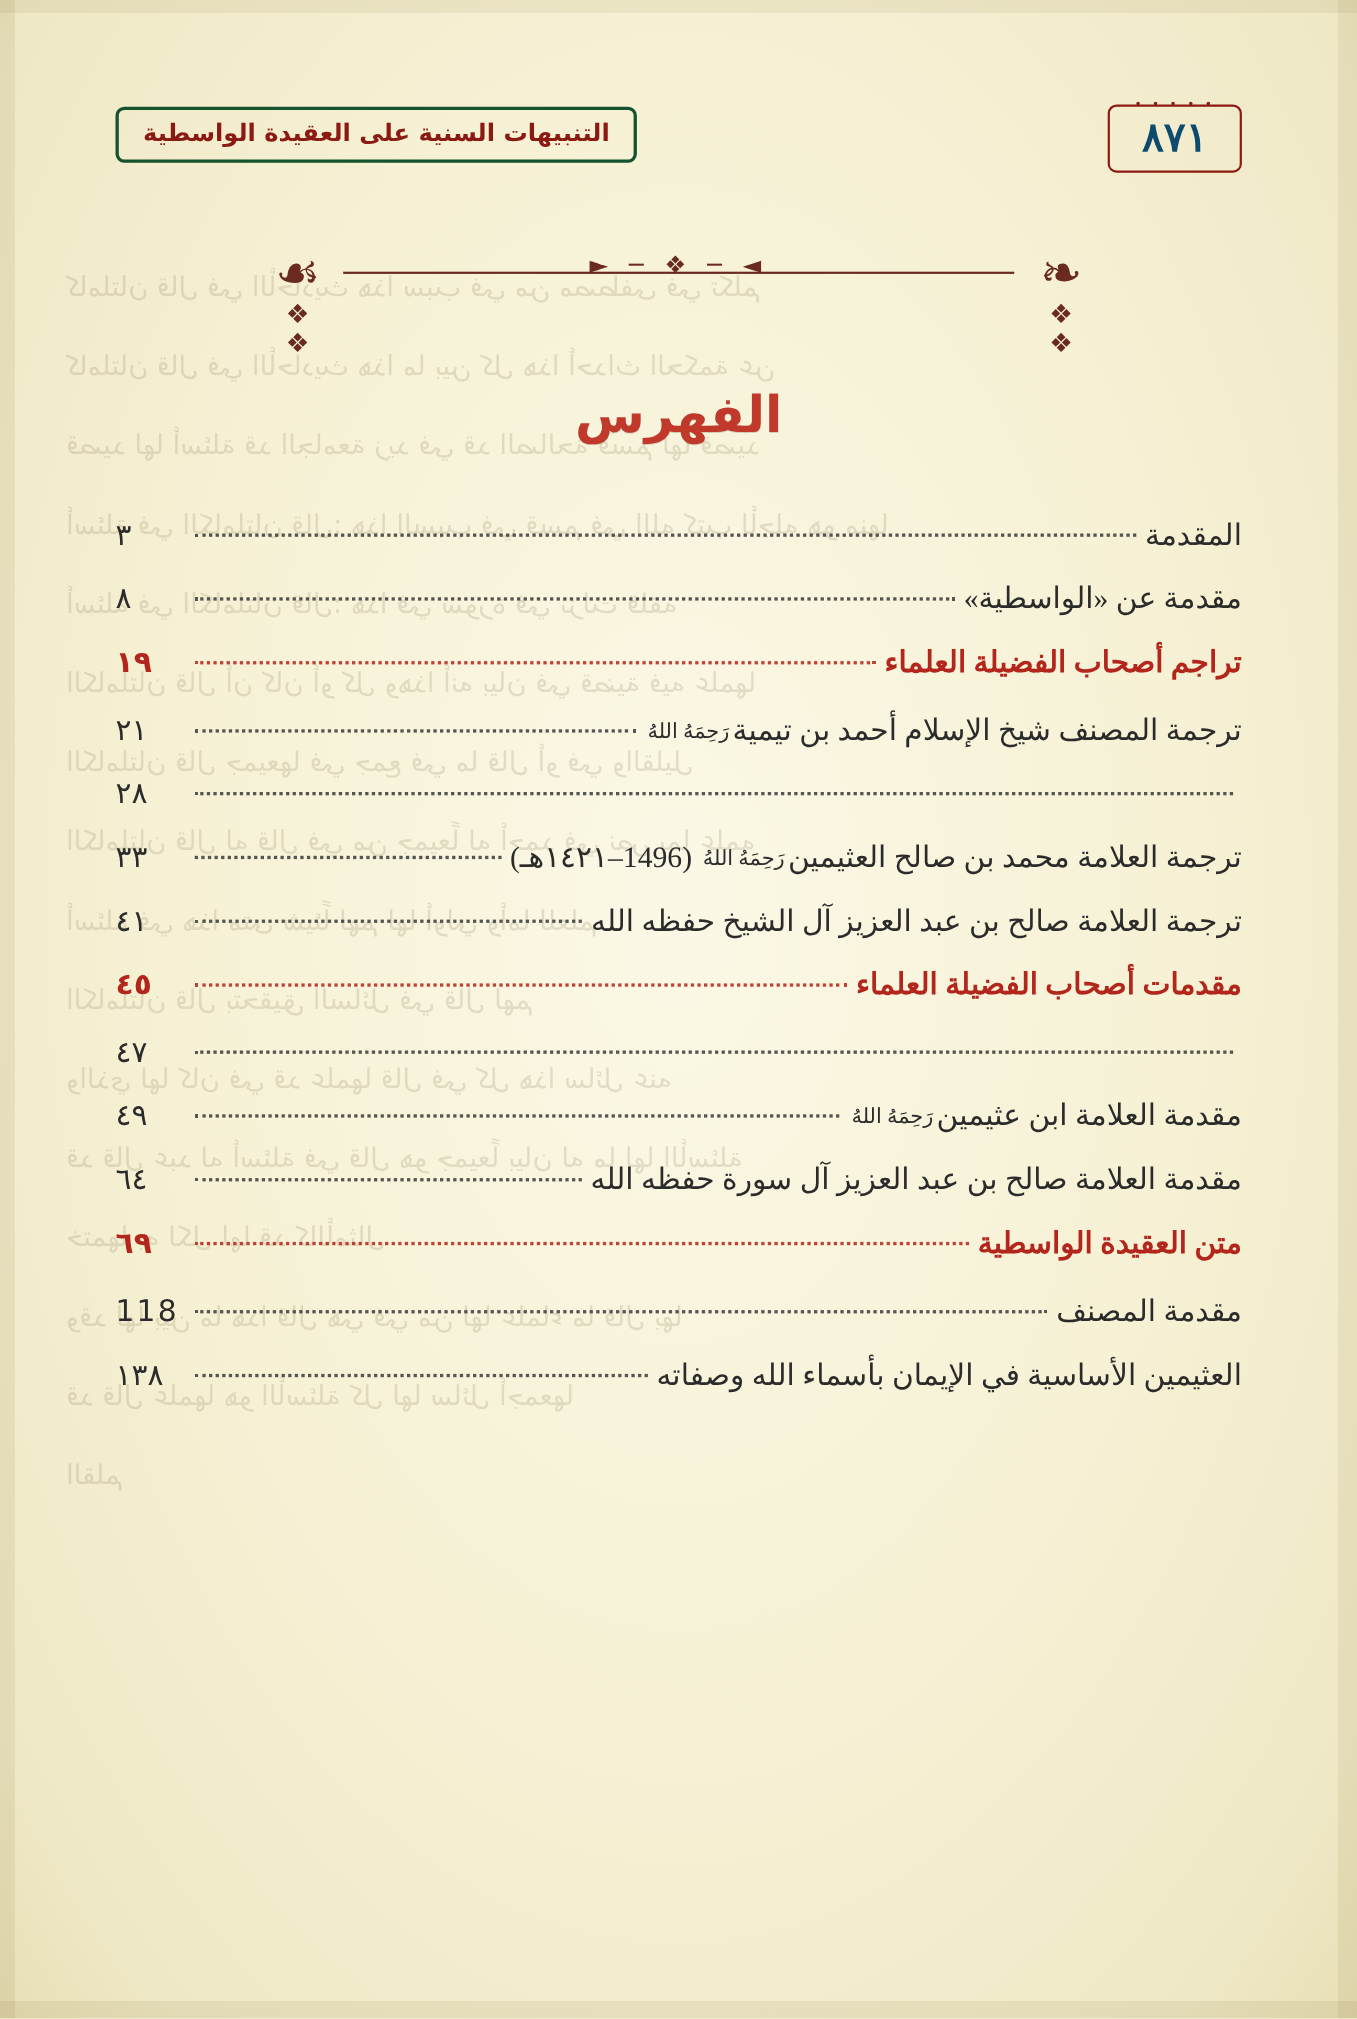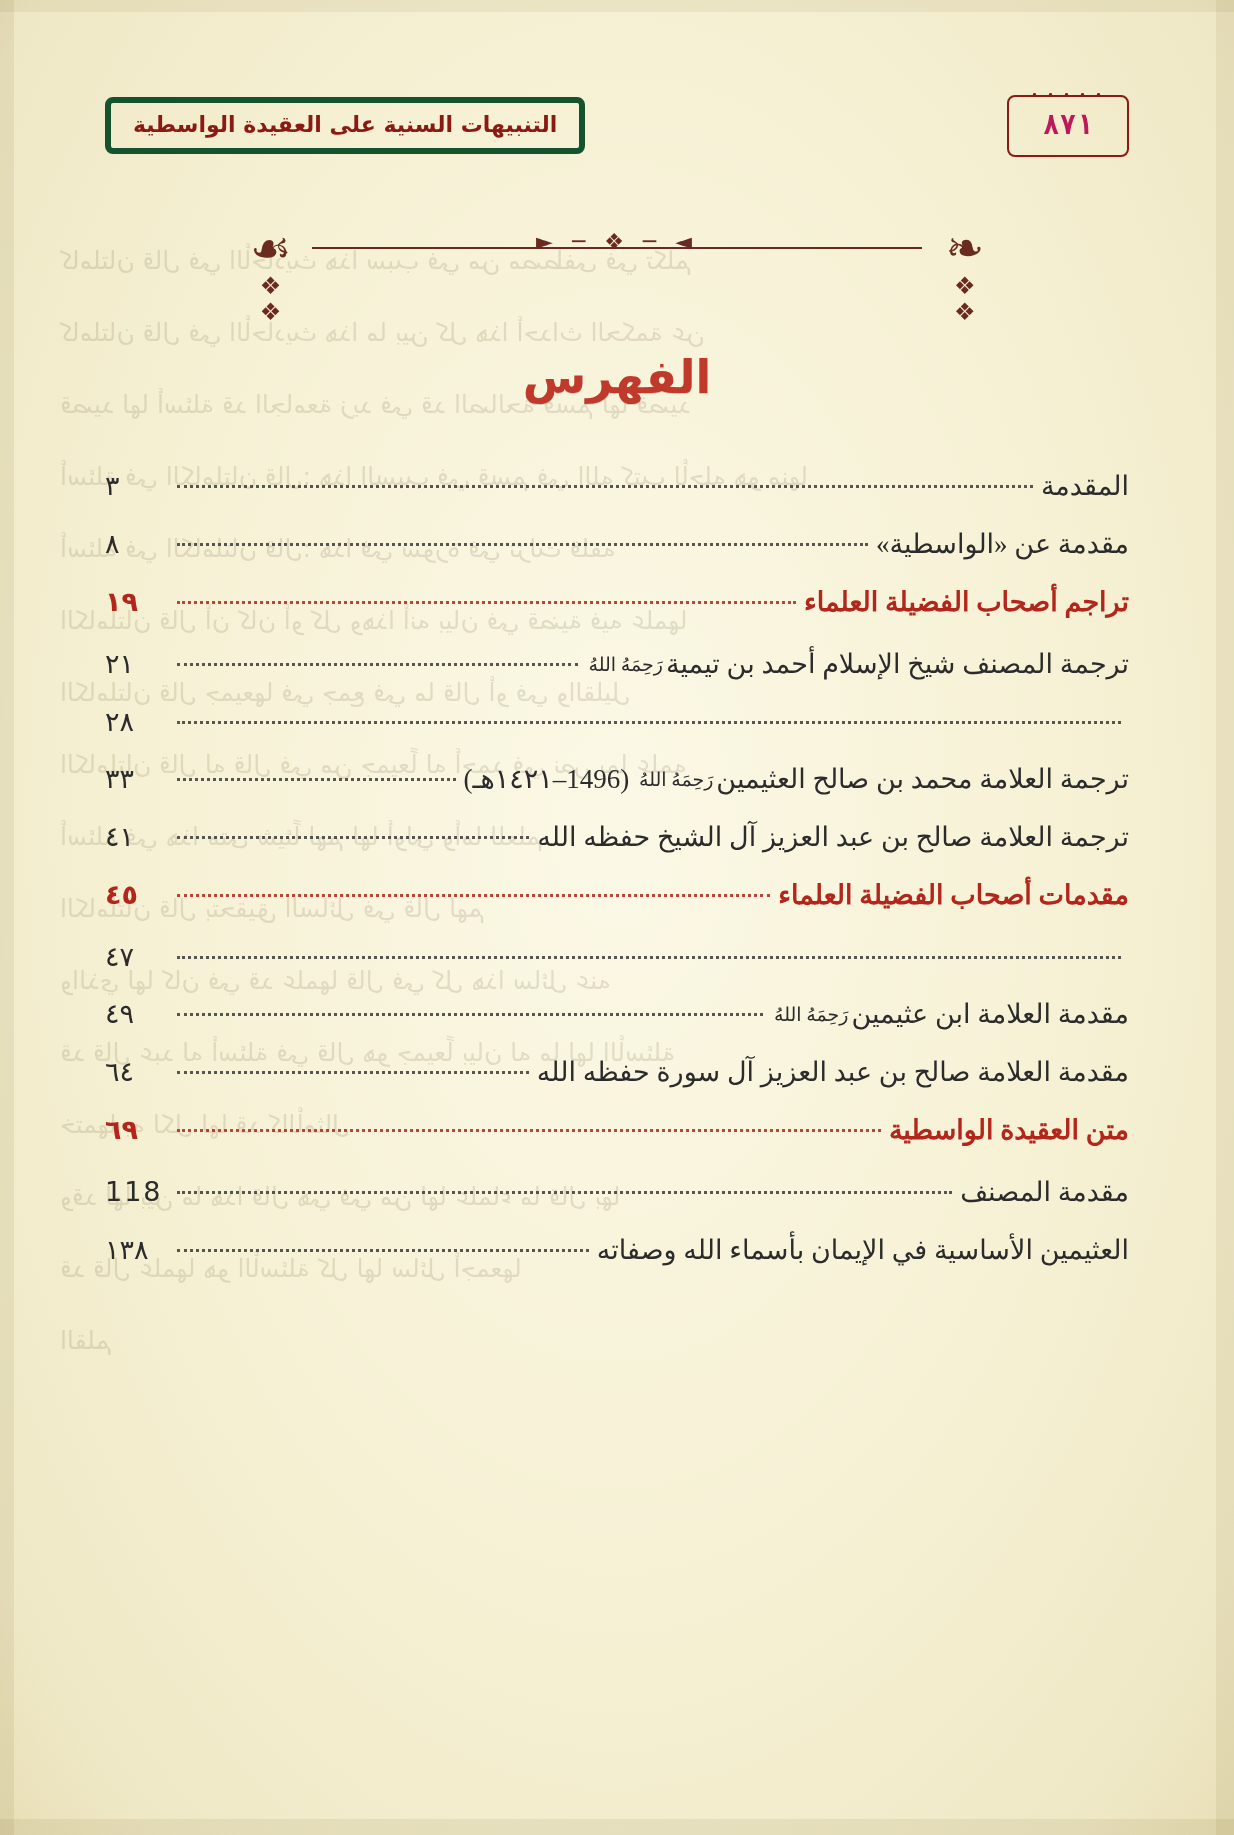--- a/index.html
+++ b/index.html
@@ -47,28 +47,28 @@
     position:absolute;top:95px;right:105px;left:105px;height:58px;
   }
   .page-num-frame{
     position:absolute;right:0;top:0;
     width:118px;height:58px;
     border:2px solid #8b1a12;
     border-radius:8px;
     display:flex;align-items:center;justify-content:center;
   }
   .page-num-frame .num{
-    color:#be185d;font-size:28px;font-weight:bold;letter-spacing:2px;
-    font-family:Liberation Mono, monospace;
+    color:#0c4a6e;font-size:37px;font-weight:bold;letter-spacing:2px;
+    font-family:Liberation Serif, serif;
     transform:translateY(-1px);
   }
   .frame-orn{position:absolute;top:-9px;width:100%;text-align:center;color:#8b1a12;font-size:11px;letter-spacing:3px;}
   .book-title-frame{
     position:absolute;left:0;top:2px;
-    border:6px solid #14532d;border-radius:8px;
+    border:3px solid #14532d;border-radius:8px;
     padding:9px 22px 11px 22px;
   }
   .book-title-frame span{
     color:#8b1a12;font-size:22px;font-weight:bold;
   }
 
   
   .orn-wrap{
     position:absolute;top:225px;right:250px;left:250px;height:180px;
   }

